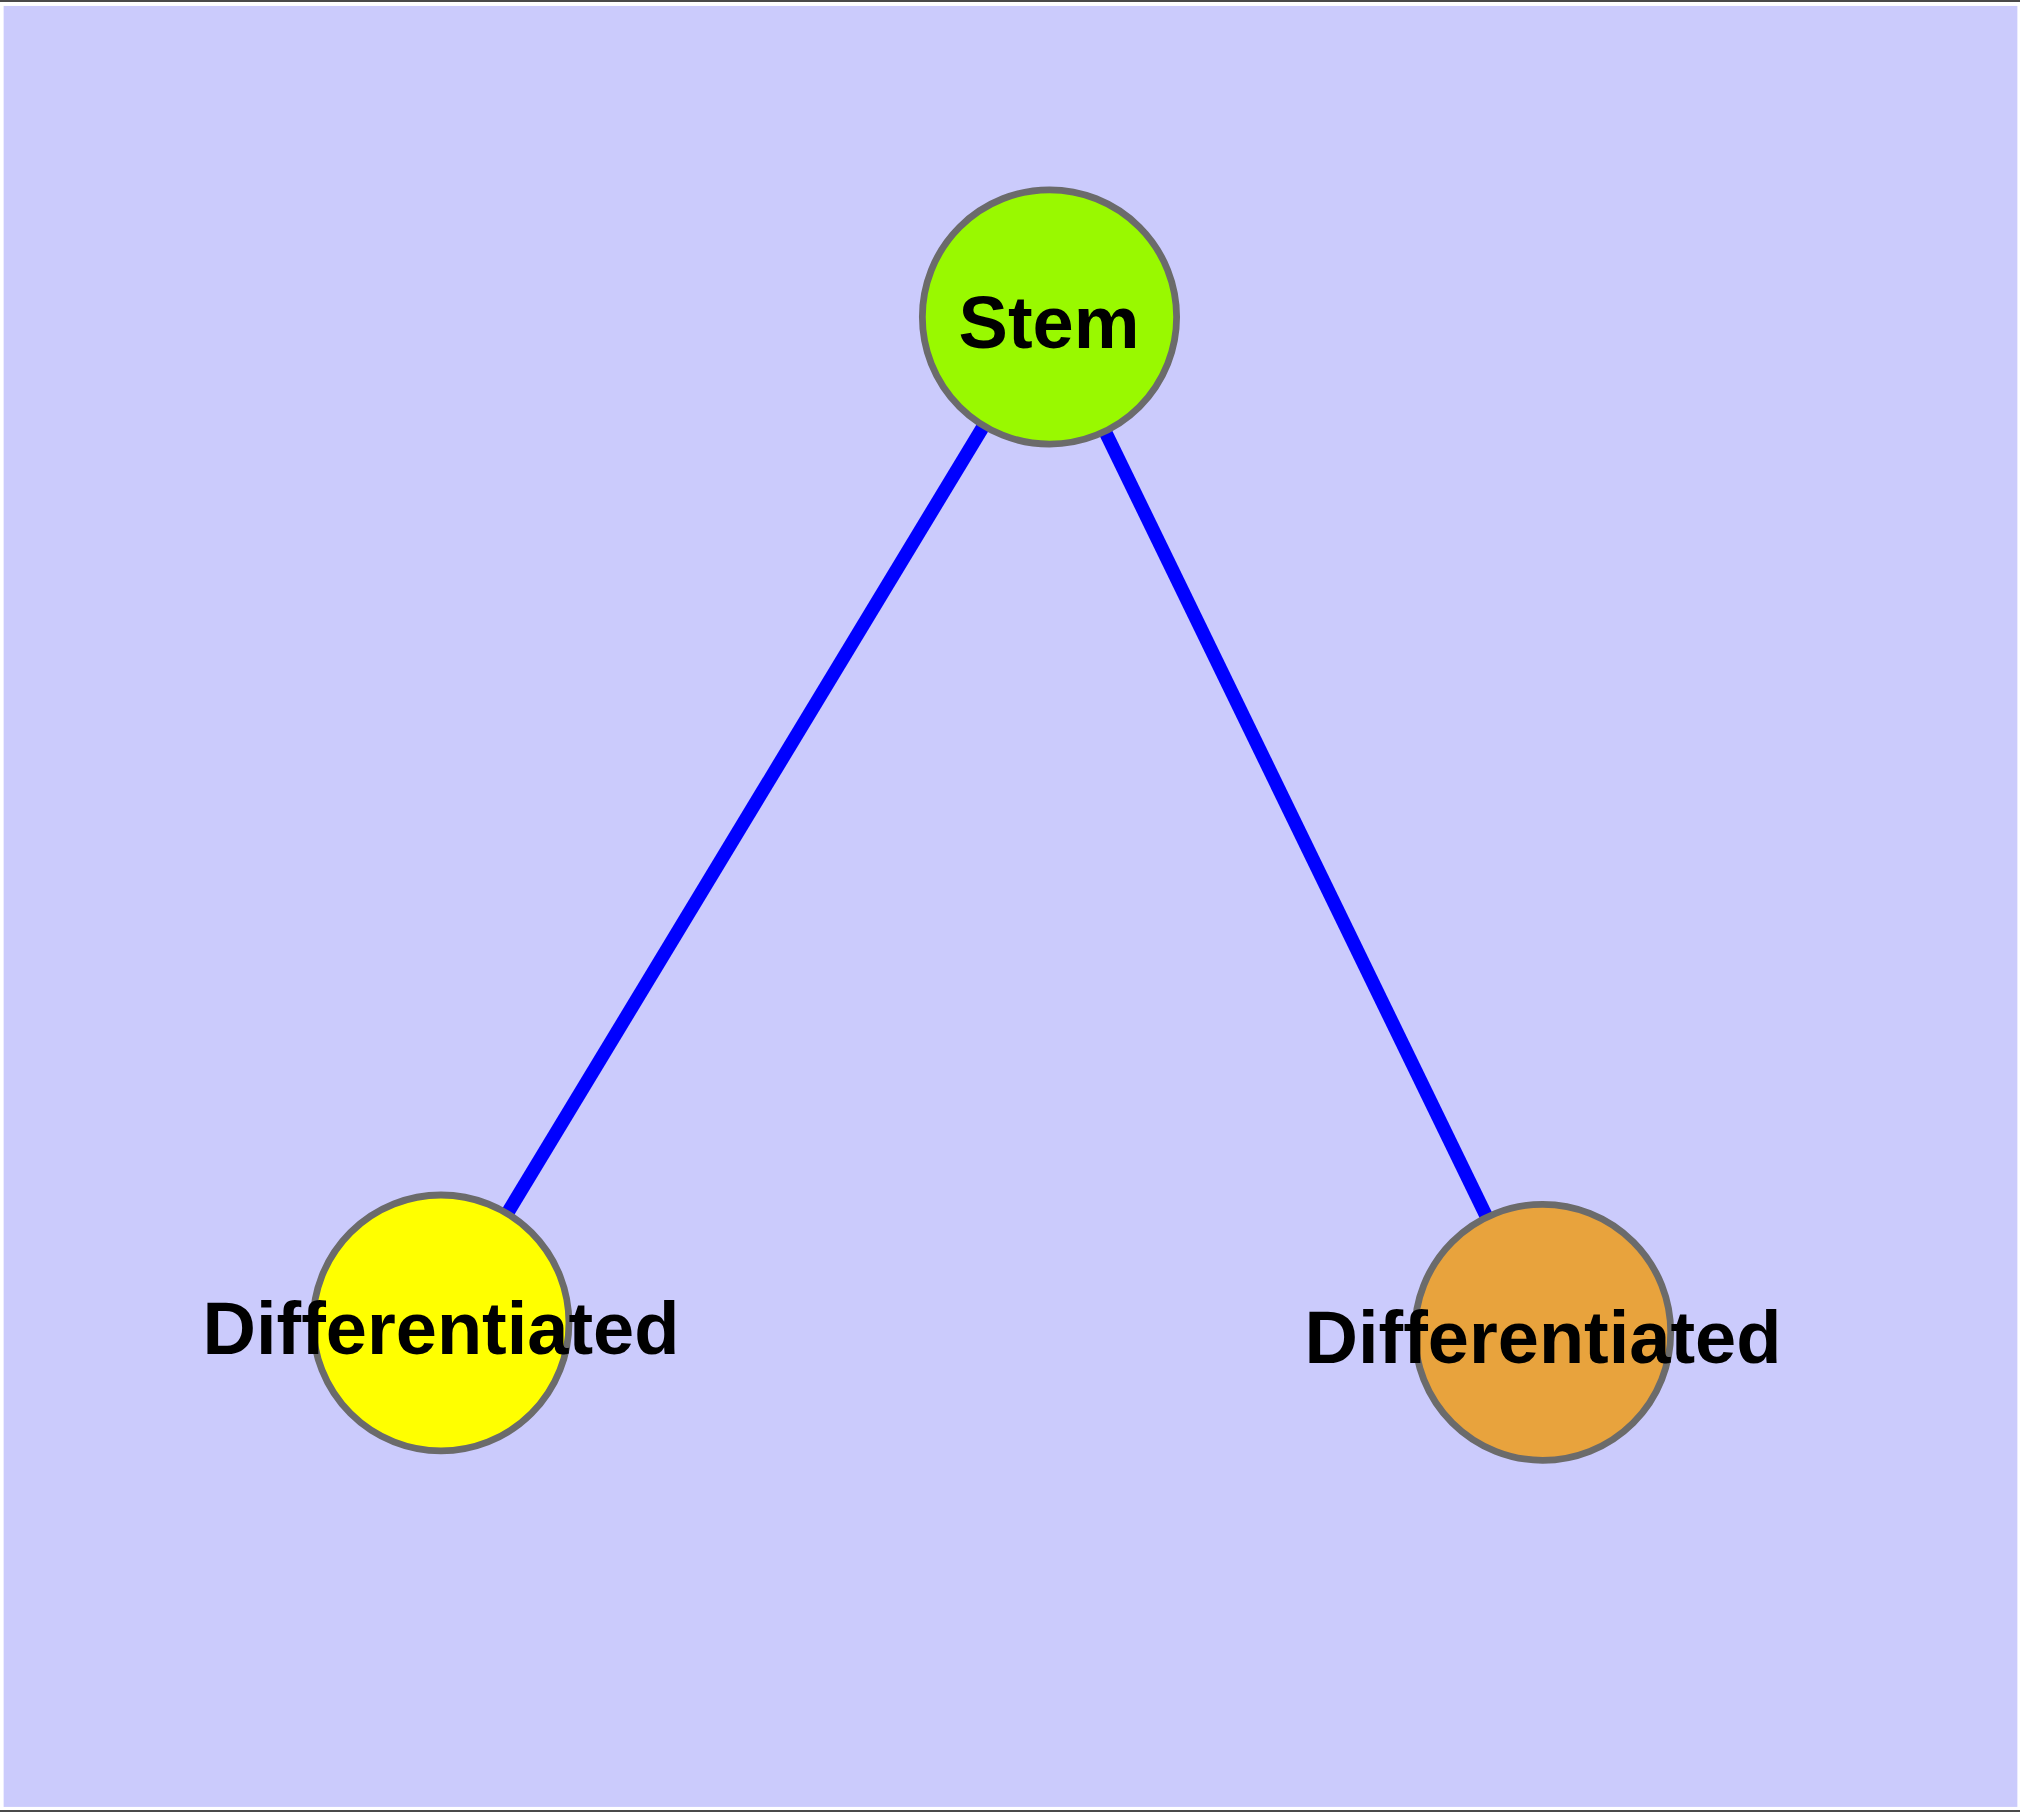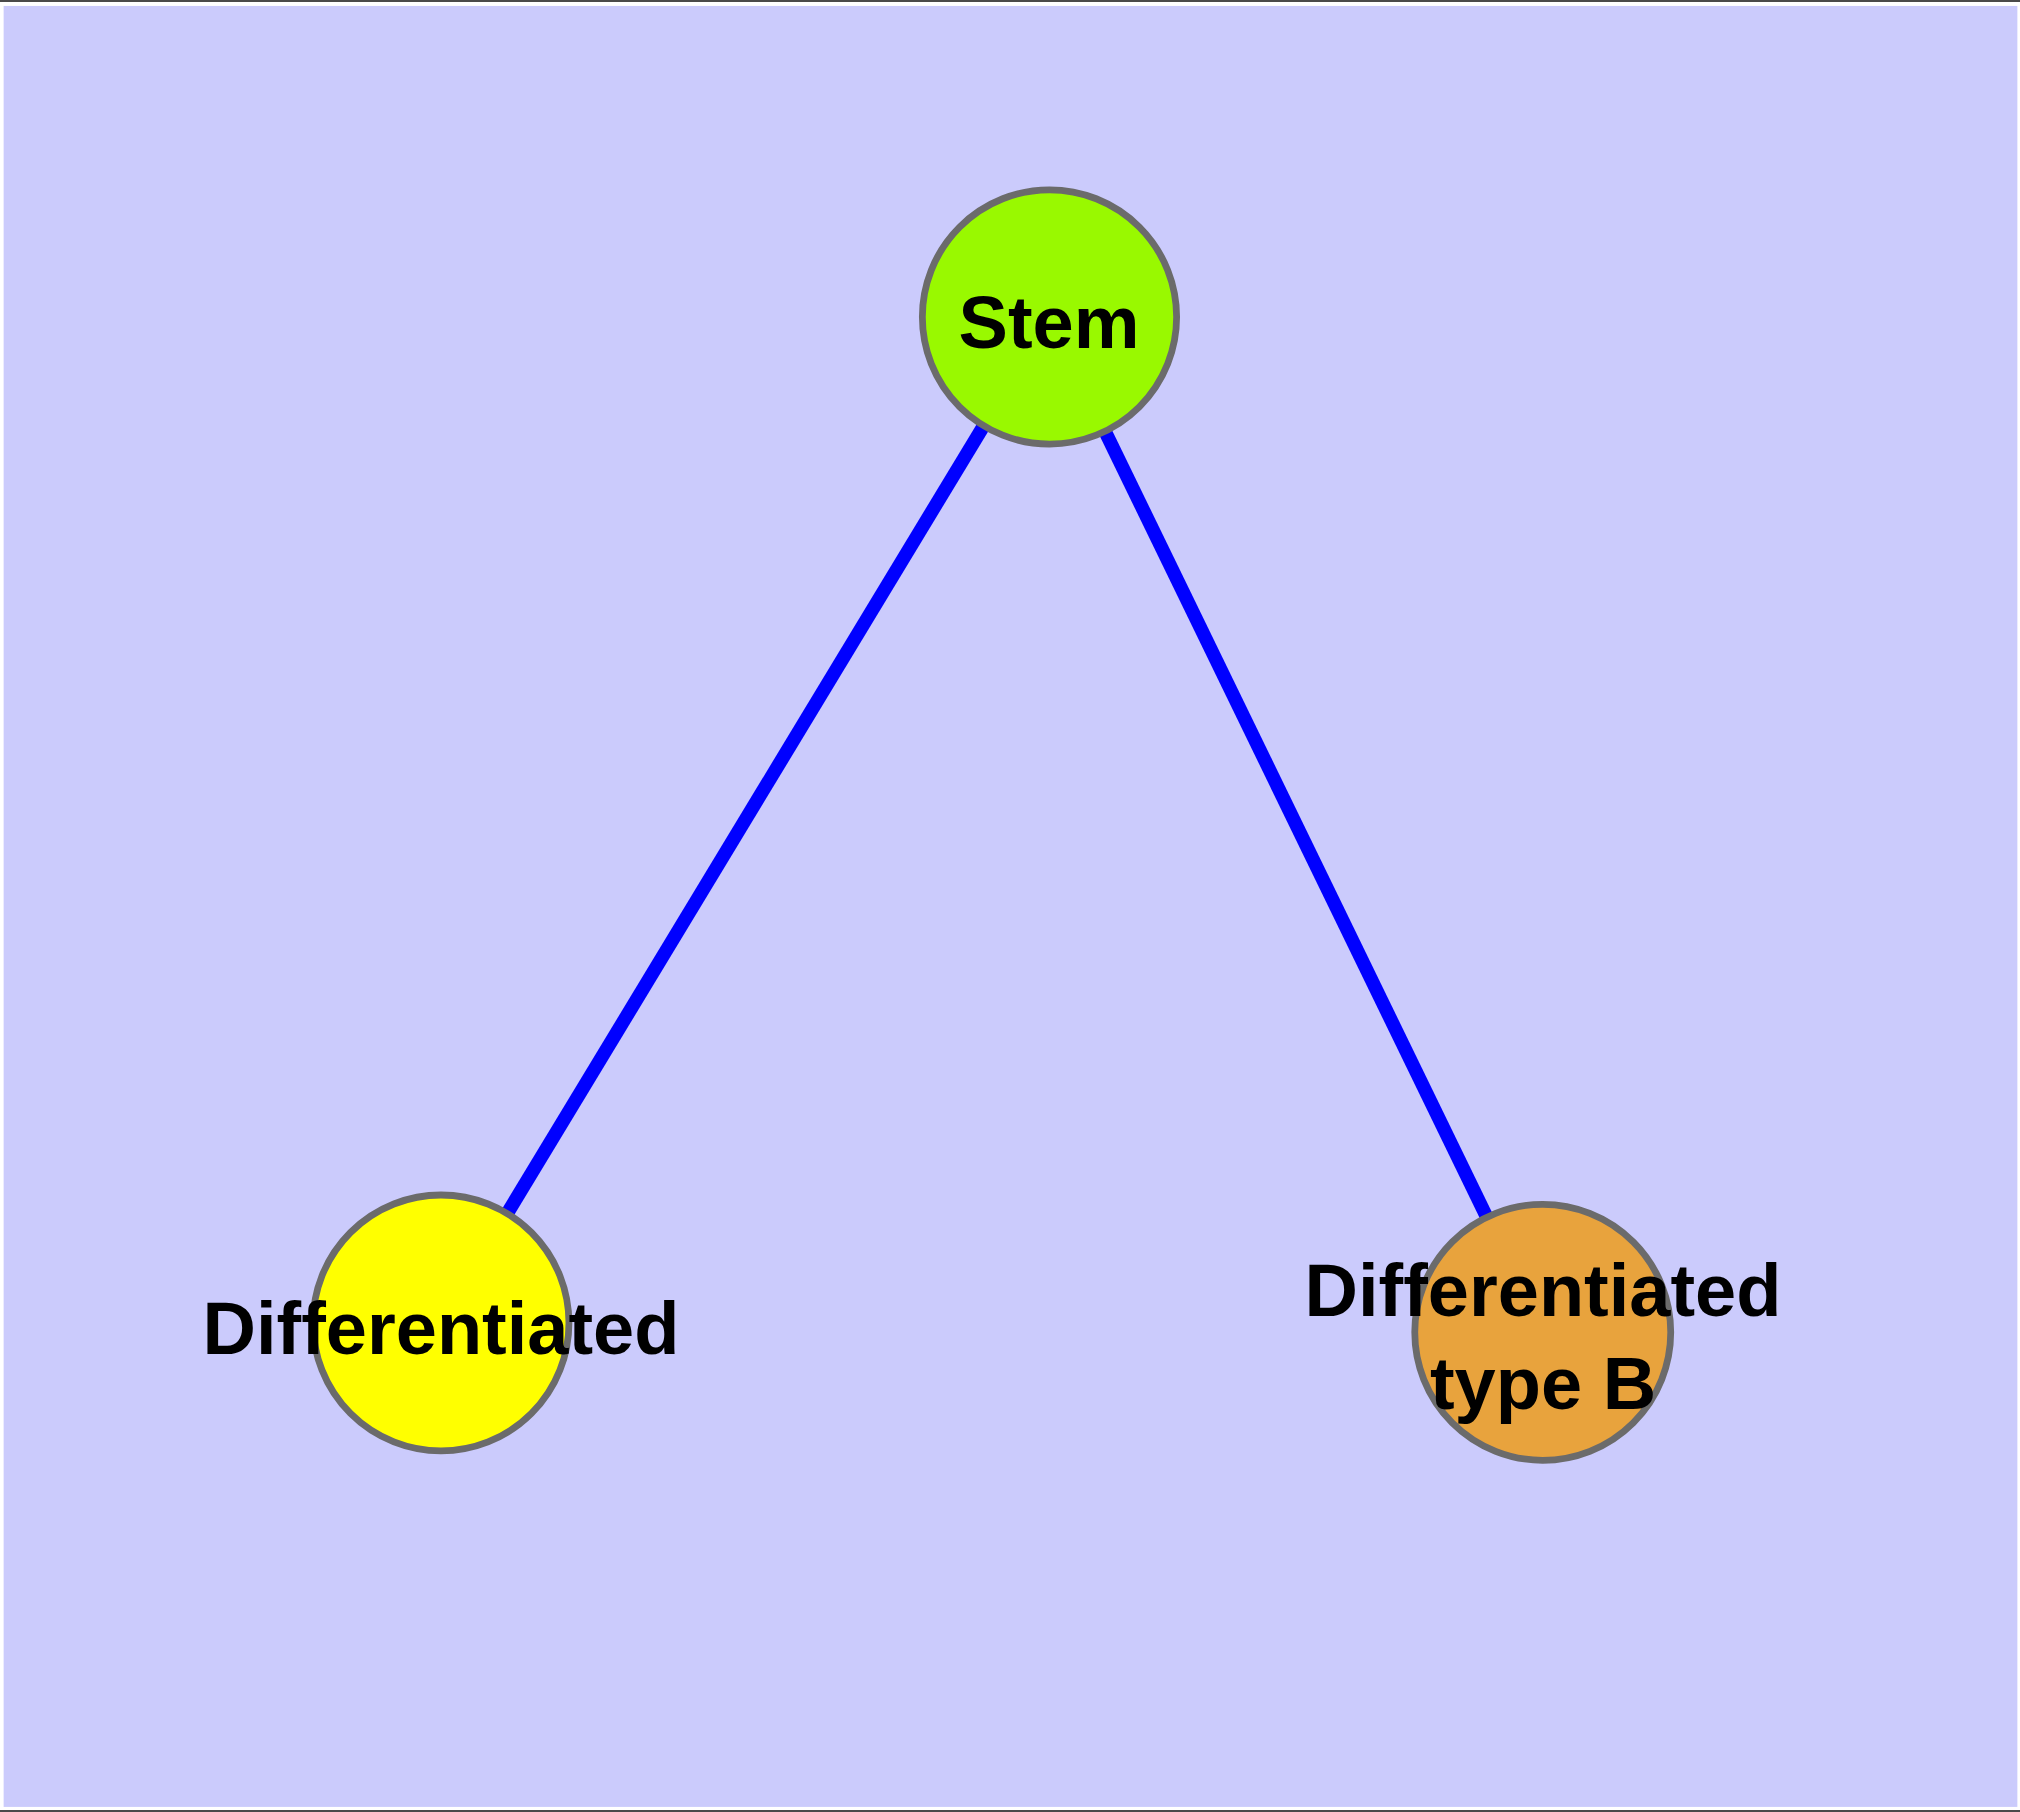--- a/index.html
+++ b/index.html
@@ -24,21 +24,20 @@
   .frame-line.top { top: 0; }
   .frame-line.bottom { bottom: 0; height: 2.5px; }
   svg.graph {
     position: absolute;
     top: 0;
     left: 0;
   }
   .node-label {
     position: absolute;
     transform: translate(-50%, -50%);
-    text-align: center;
     font-weight: bold;
     font-size: 74px;
     line-height: 93px;
     color: #000000;
     white-space: nowrap;
     pointer-events: none;
   }
   .node-label .lline { display: block; }
 </style>
 </head>
@@ -64,19 +63,18 @@
   <div class="node-label" style="left: 1049px; top: 322px; color: rgb(0, 0, 0); font-size: 74px; line-height: 93px;">
     <span class="lline">Stem</span>
   </div>
 
   <div class="node-label" style="left: 441px; top: 1328px; color: rgb(0, 0, 0); font-size: 74px; line-height: 93px;">
     <span class="lline">Differentiated</span>
   </div>
 
   <div class="node-label" style="left: 1543px; top: 1337px; color: rgb(0, 0, 0); font-size: 74px; line-height: 93px;">
     <span class="lline">Differentiated</span>
-    <span class="lline">type B</span>
   </div>
 
   <div class="frame-line bottom" style="background: rgb(74, 74, 74);"></div>
 
 </div>
 
 
 </body></html>

